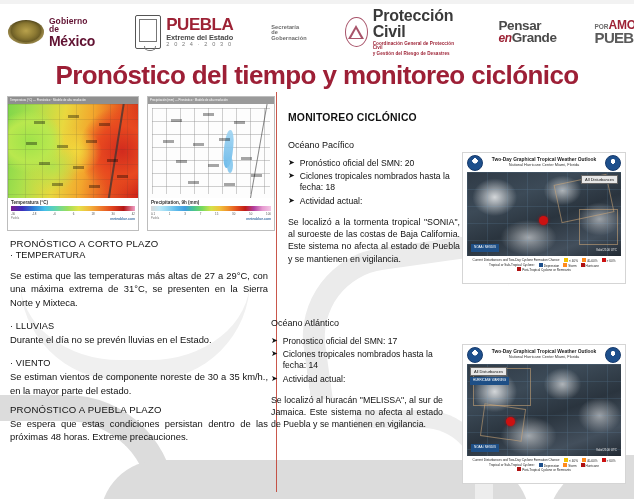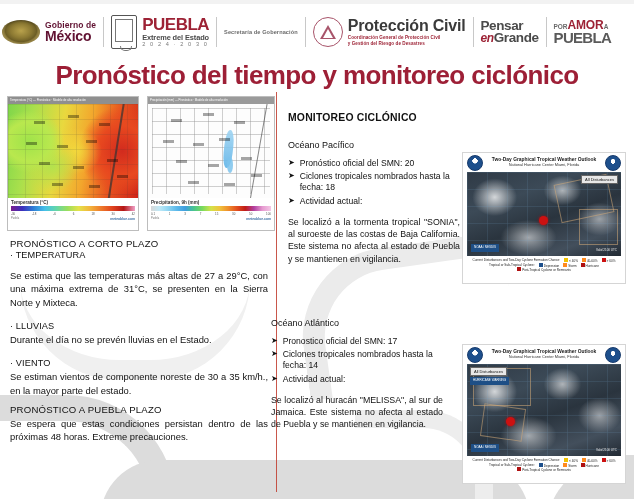--- a/index.html
+++ b/index.html
@@ -21,21 +21,21 @@
        border-top:22px solid #ebebeb;border-left:22px solid #ebebeb;border-radius:90px 0 0 0;
        transform:rotate(-8deg);}
   .wm5{left:20px;top:250px;width:230px;height:110px;background:transparent;
        border-bottom:20px solid #f0f0f0;border-radius:0 0 100px 100px;}
   .wm6{left:355px;top:410px;width:120px;height:90px;background:transparent;
        border-top:18px solid #ededed;border-right:18px solid #ededed;border-radius:0 70px 0 0;}
 
   
   .topline{position:absolute;left:0;top:0;width:634px;height:4px;background:#f2f2f2;}
   .hdr{position:absolute;left:0;top:6px;width:634px;height:52px;
-       display:flex;align-items:center;gap:0px;padding:0 2px;box-sizing:border-box;background:#fff;}
+       display:flex;align-items:center;gap:12px;padding:0 8px;box-sizing:border-box;background:#fff;}
   .hdr .unit{display:flex;align-items:center;gap:5px;}
   .sep{width:1px;height:30px;background:#c8c8c8;margin:0 7px;}
 
   
   .eagle{width:38px;height:24px;border-radius:50%;
      background:radial-gradient(ellipse at 50% 45%, #b9a24c 0%, #8d7a33 38%, #6d5e26 58%, #c9b263 72%, #7e6c2c 100%);
      box-shadow:inset 0 0 3px rgba(0,0,0,.5);}
   .gobmx{line-height:1.0;}
   .gobmx .l1{font-size:8.5px;font-weight:bold;color:#611232;letter-spacing:.1px;}
   .gobmx .l2{font-size:14px;font-weight:bold;color:#611232;letter-spacing:-.2px;margin-top:0px;}

